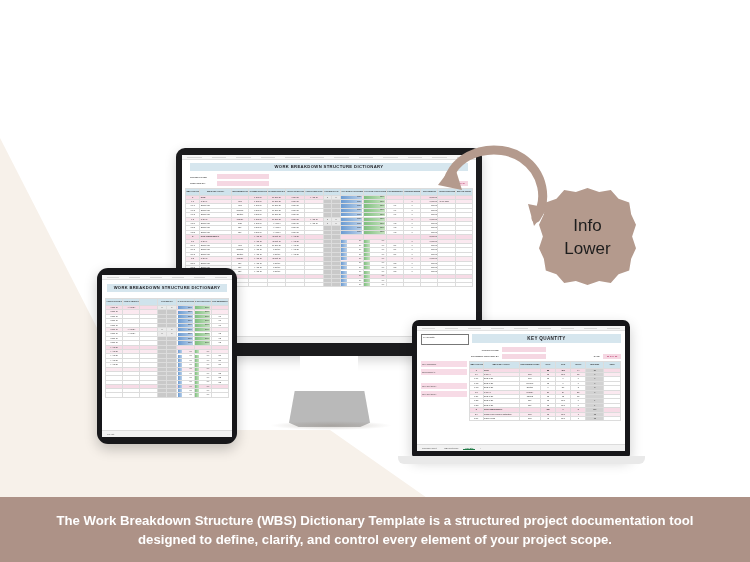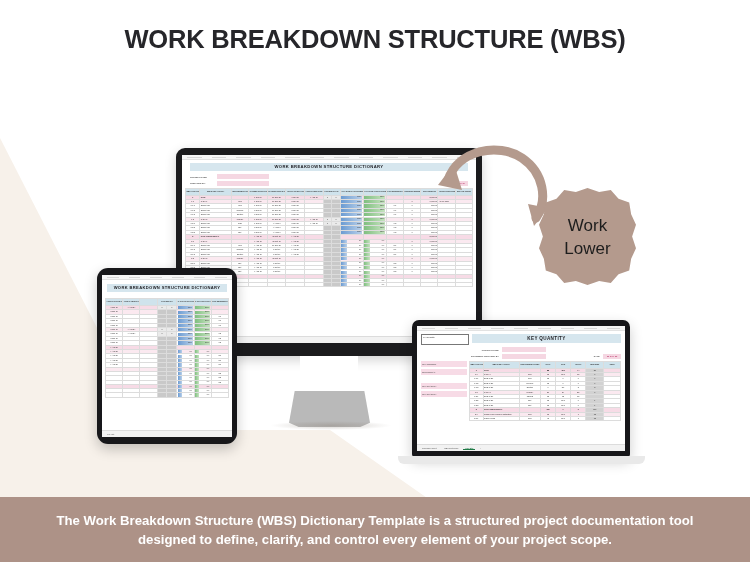--- a/index.html
+++ b/index.html
@@ -153,21 +153,20 @@
   }
 </style>
 </head>
 <body>
 
 <div id="bg-white"></div>
 <div id="bg-cream-wedge"></div>
 <div id="bg-cream-lower"></div>
 
 <div id="title">
-  <div>WORK BREAKDOWN STRUCTURE (WBS)</div>
 </div>
 
 <div id="monitor">
   <div id="monitor-screen">
     <div class="ss">
 
       <div class="ss-colbar">
         <i></i>
           <i></i>
           <i></i>
@@ -1496,19 +1495,19 @@
 </div>
 <div id="laptop-base"></div>
 
 <svg id="arrow" viewBox="0 0 130 90">
   <path d="M16 42 C 26 12, 66 4, 90 20 C 112 35, 116 62, 104 80" stroke="#b49a8d" stroke-width="9" fill="none" stroke-linecap="round"></path>
   <polygon points="22,26 6,47 30,52" fill="#b49a8d"></polygon>
   <polygon points="116,70 102,88 96,66" fill="#b49a8d"></polygon>
 </svg>
 
 <div id="badge">
-  <span>Work</span>
+  <span>Info</span>
   <span>Lower</span>
 </div>
 
 <div id="footer">
   <span>The Work Breakdown Structure (WBS) Dictionary Template is a structured project documentation tool designed to define, clarify, and control every element of your project scope.</span>
 </div>
 
 </body></html>

